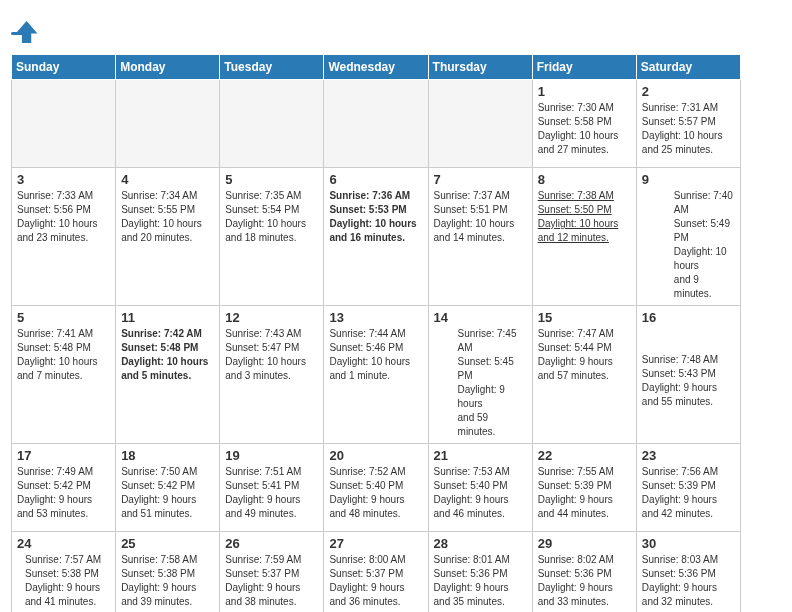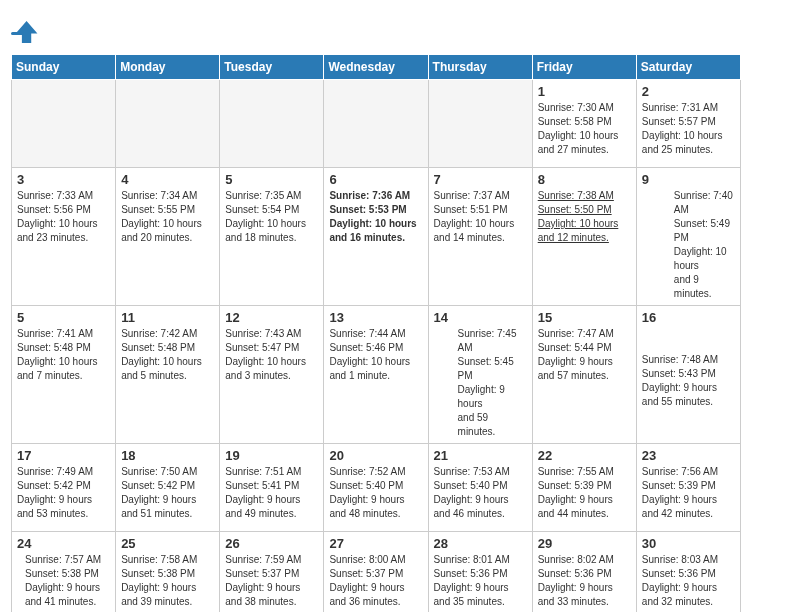--- a/index.html
+++ b/index.html
@@ -196,21 +196,21 @@
         <tr>
           <td>
             <div class="day-num">5</div>
             <div class="day-info" style="white-space: pre-line;">Sunrise: 7:41 AM
 Sunset: 5:48 PM
 Daylight: 10 hours
 and 7 minutes.</div>
           </td>
           <td>
             <div class="day-num">11</div>
-            <div class="day-info" style="white-space: pre-line;">Sunrise: 7:42 AM
+            <div class="day-info" style="white-space: pre-line; font-weight: bold;">Sunrise: 7:42 AM
 Sunset: 5:48 PM
 Daylight: 10 hours
 and 5 minutes.</div>
           </td>
           <td>
             <div class="day-num">12</div>
             <div class="day-info" style="white-space: pre-line;">Sunrise: 7:43 AM
 Sunset: 5:47 PM
 Daylight: 10 hours
 and 3 minutes.</div>

